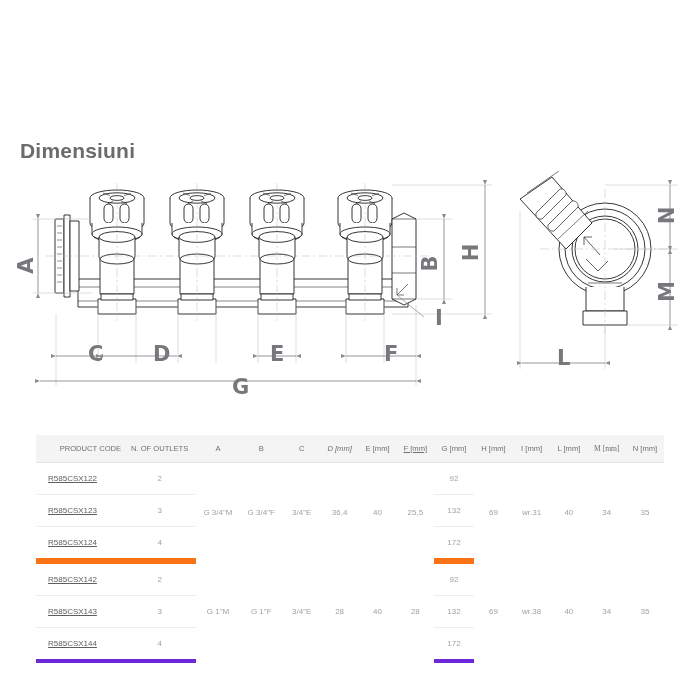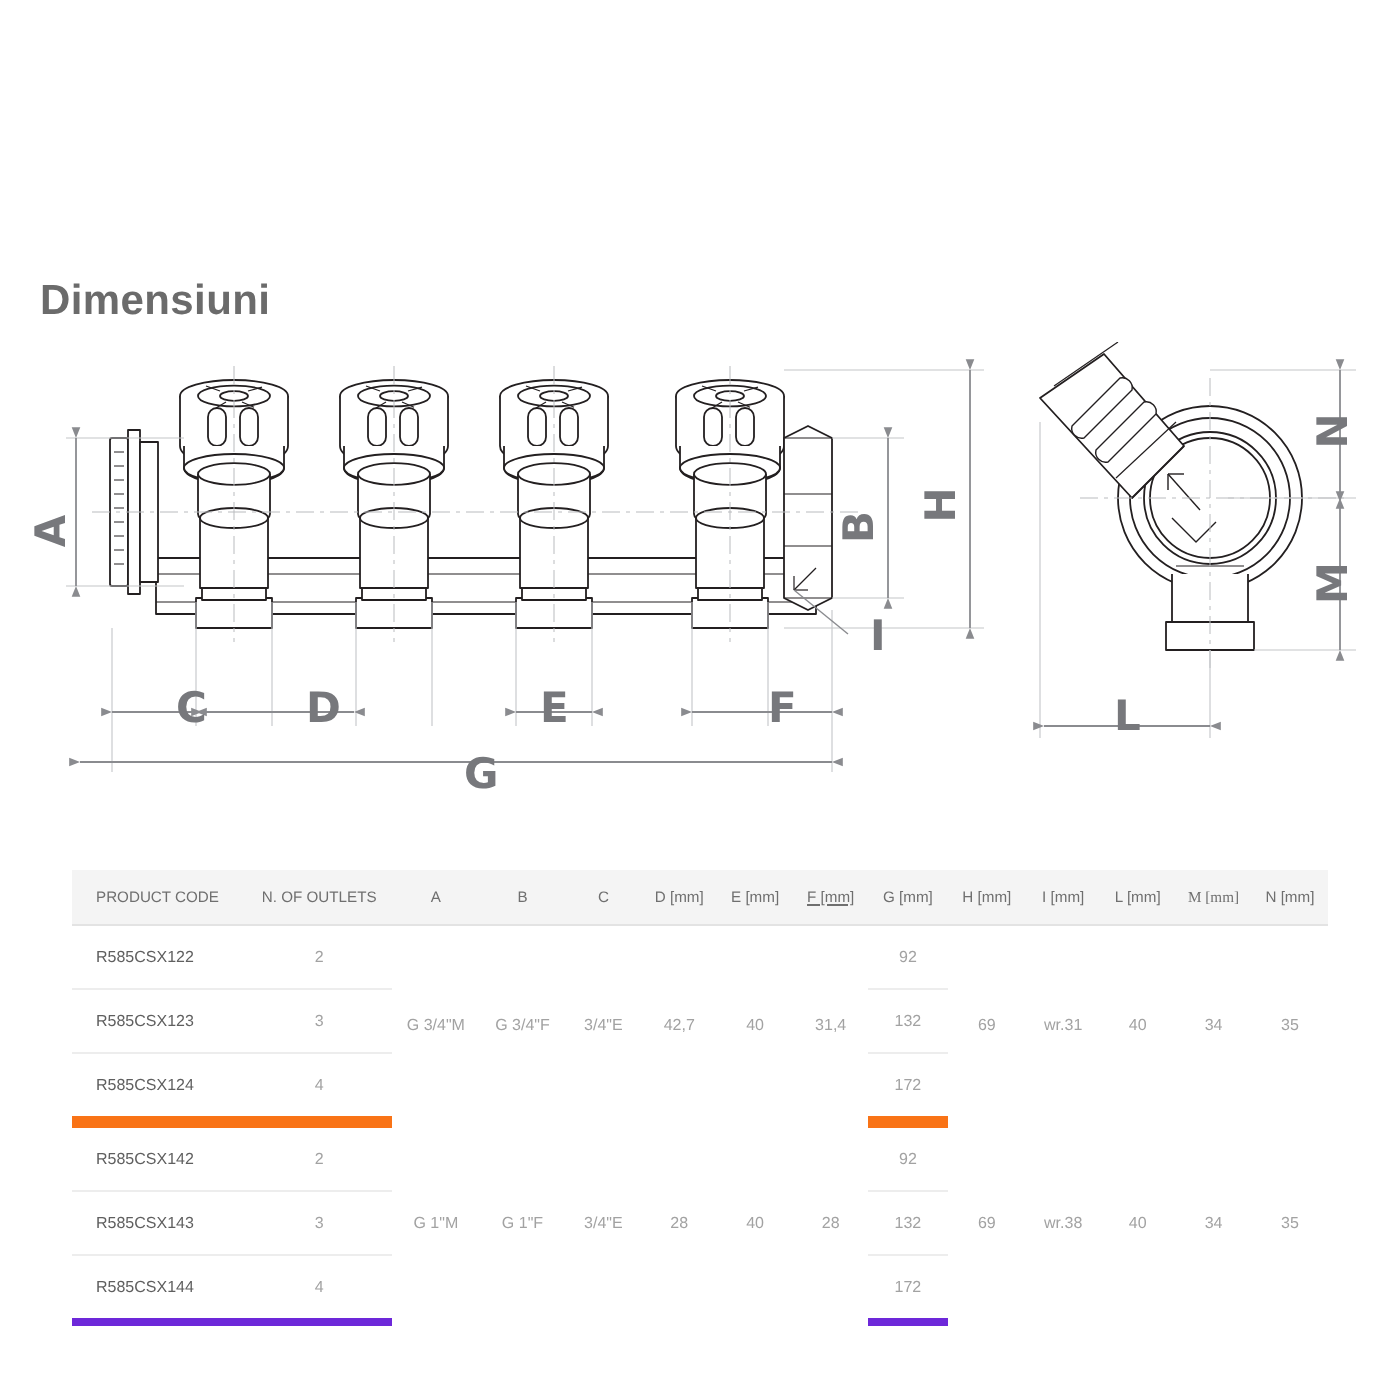--- a/index.html
+++ b/index.html
@@ -48,32 +48,32 @@
   table.spec thead th {
     background:#f4f4f4;
     font-weight:normal;
     color:#6f6f6f;
     font-size:7.6px;
     padding:9px 2px 9px 2px;
     text-align:center;
     white-space:nowrap;
     border-bottom:1px solid #e3e3e3;
   }
-  table.spec thead th.left { text-align:left; padding-left:12px; }
+  table.spec thead th.left { text-align:right; padding-left:12px; }
   table.spec tbody td {
     padding:11px 2px;
     text-align:center;
     white-space:nowrap;
     vertical-align:middle;
     color:#a2a2a2;
     font-size:8px;
   }
   table.spec tbody td.code {
     text-align:left; padding-left:12px;
-    color:#5f5f5f; font-size:8px;
+    color:#5f5f5f; font-size:8px;text-decoration:underline;
   }
   .rowline td { border-bottom:1px solid #ededed; }
   .rowline-strong td { border-bottom:6px solid #f97316; }
   .merged { border-bottom:none !important; }
   .tbl-bottom td { border-bottom:4px solid #6d28d9; }
 </style>
 </head>
 <body>
 
 <div id="page">
@@ -328,42 +328,42 @@
 
   <div class="table-wrap">
     <table class="spec">
       <thead>
         <tr>
           <th class="left" style="width:92px;">PRODUCT CODE</th>
           <th style="width:78px;">N. OF OUTLETS</th>
           <th style="width:48px;">A</th>
           <th style="width:48px;">B</th>
           <th style="width:44px;">C</th>
-          <th style="width:42px;">D [mm]</th>
+          <th style="width:42px;font-style:italic;">D [mm]</th>
           <th style="width:42px;">E [mm]</th>
           <th style="width:42px;text-decoration:underline;">F [mm]</th>
           <th style="width:44px;">G [mm]</th>
           <th style="width:44px;">H [mm]</th>
           <th style="width:42px;">I [mm]</th>
           <th style="width:42px;">L [mm]</th>
           <th style="width:42px;font-family:Liberation Serif, serif;">M [mm]</th>
           <th style="width:42px;">N [mm]</th>
         </tr>
       </thead>
       <tbody>
 
         <tr class="rowline">
           <td class="code">R585CSX122</td>
           <td>2</td>
           <td class="merged" rowspan="3">G 3/4"M</td>
           <td class="merged" rowspan="3">G 3/4"F</td>
           <td class="merged" rowspan="3">3/4"E</td>
-          <td class="merged" rowspan="3">42,7</td>
+          <td class="merged" rowspan="3">36,4</td>
           <td class="merged" rowspan="3">40</td>
-          <td class="merged" rowspan="3">31,4</td>
+          <td class="merged" rowspan="3">25,5</td>
           <td>92</td>
           <td class="merged" rowspan="3">69</td>
           <td class="merged" rowspan="3">wr.31</td>
           <td class="merged" rowspan="3">40</td>
           <td class="merged" rowspan="3">34</td>
           <td class="merged" rowspan="3">35</td>
         </tr>
         <tr class="rowline">
           <td class="code">R585CSX123</td>
           <td>3</td>

